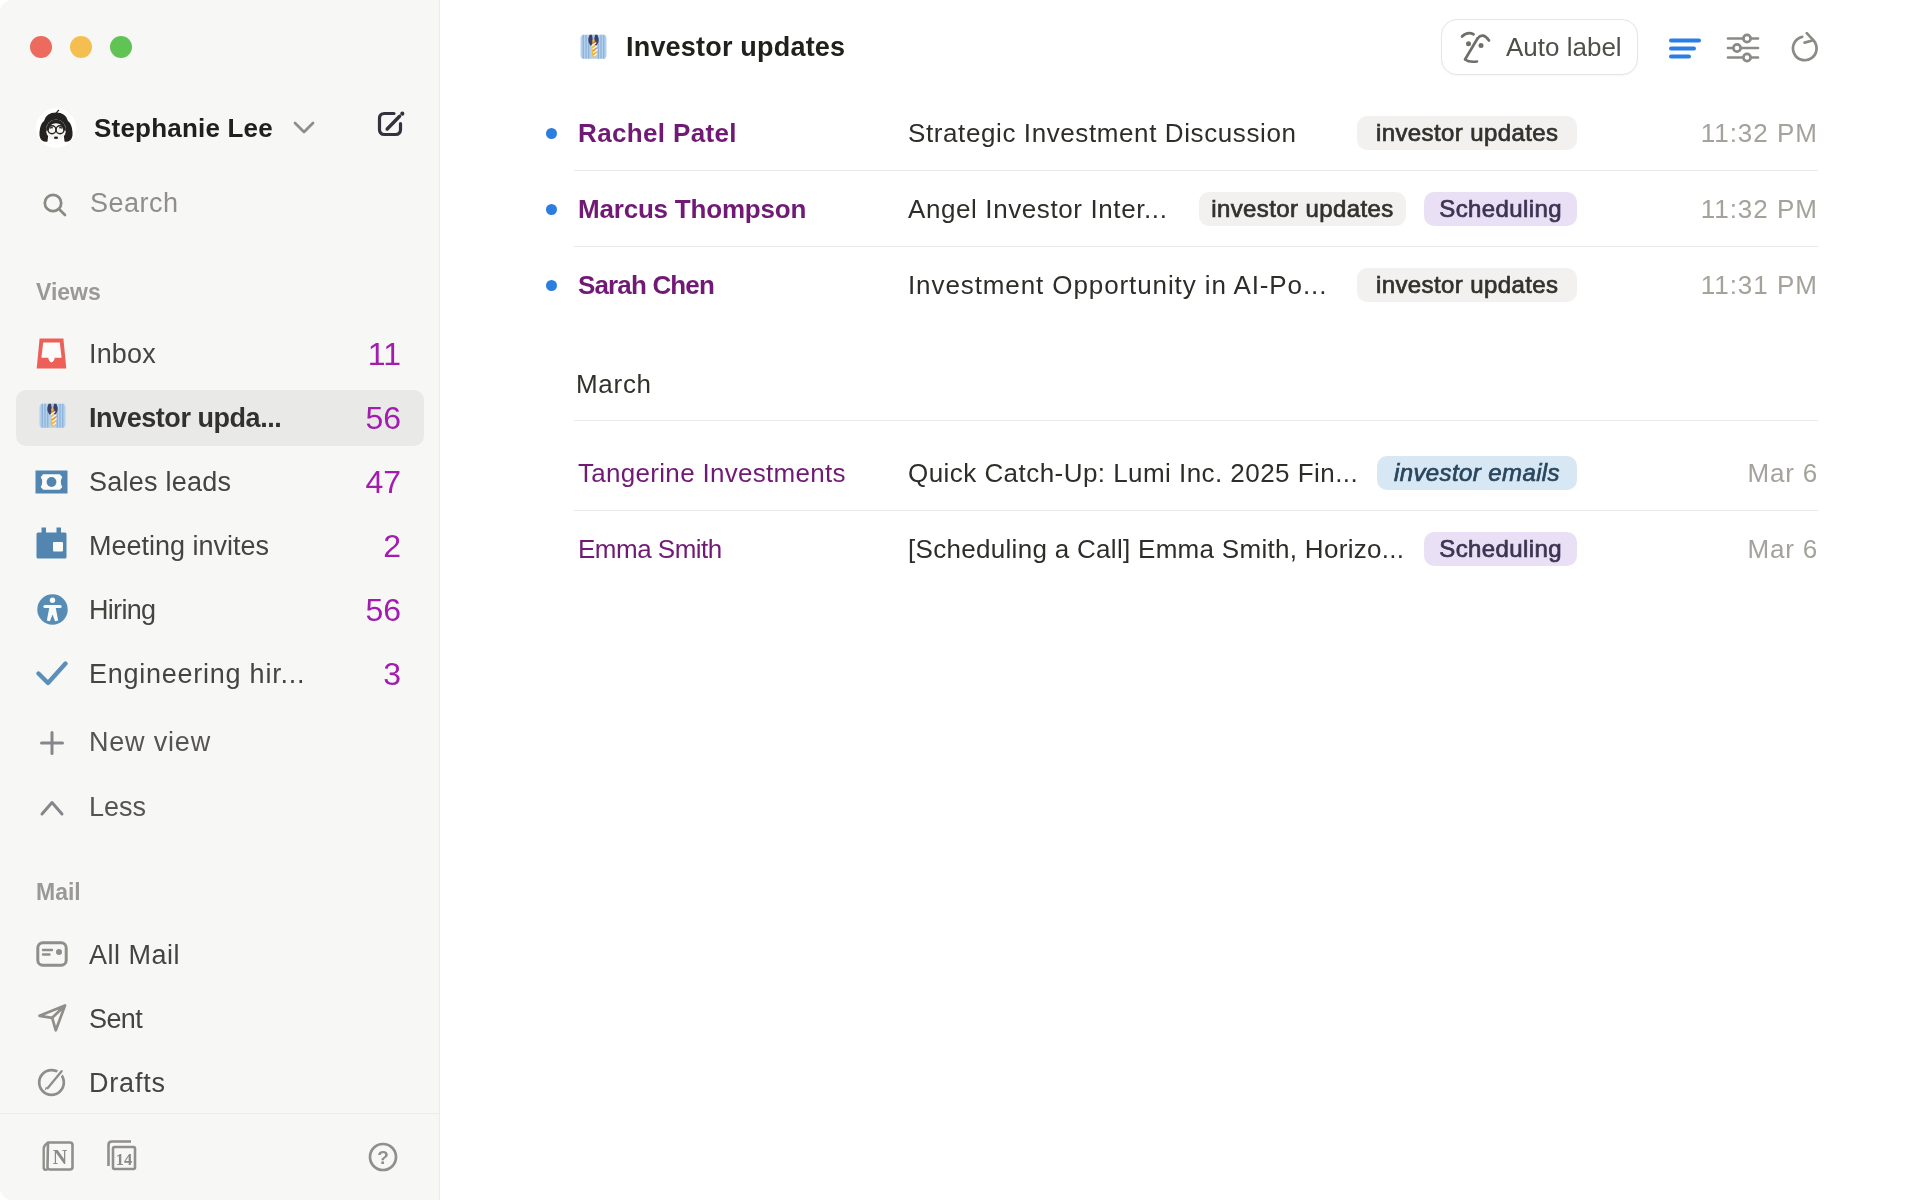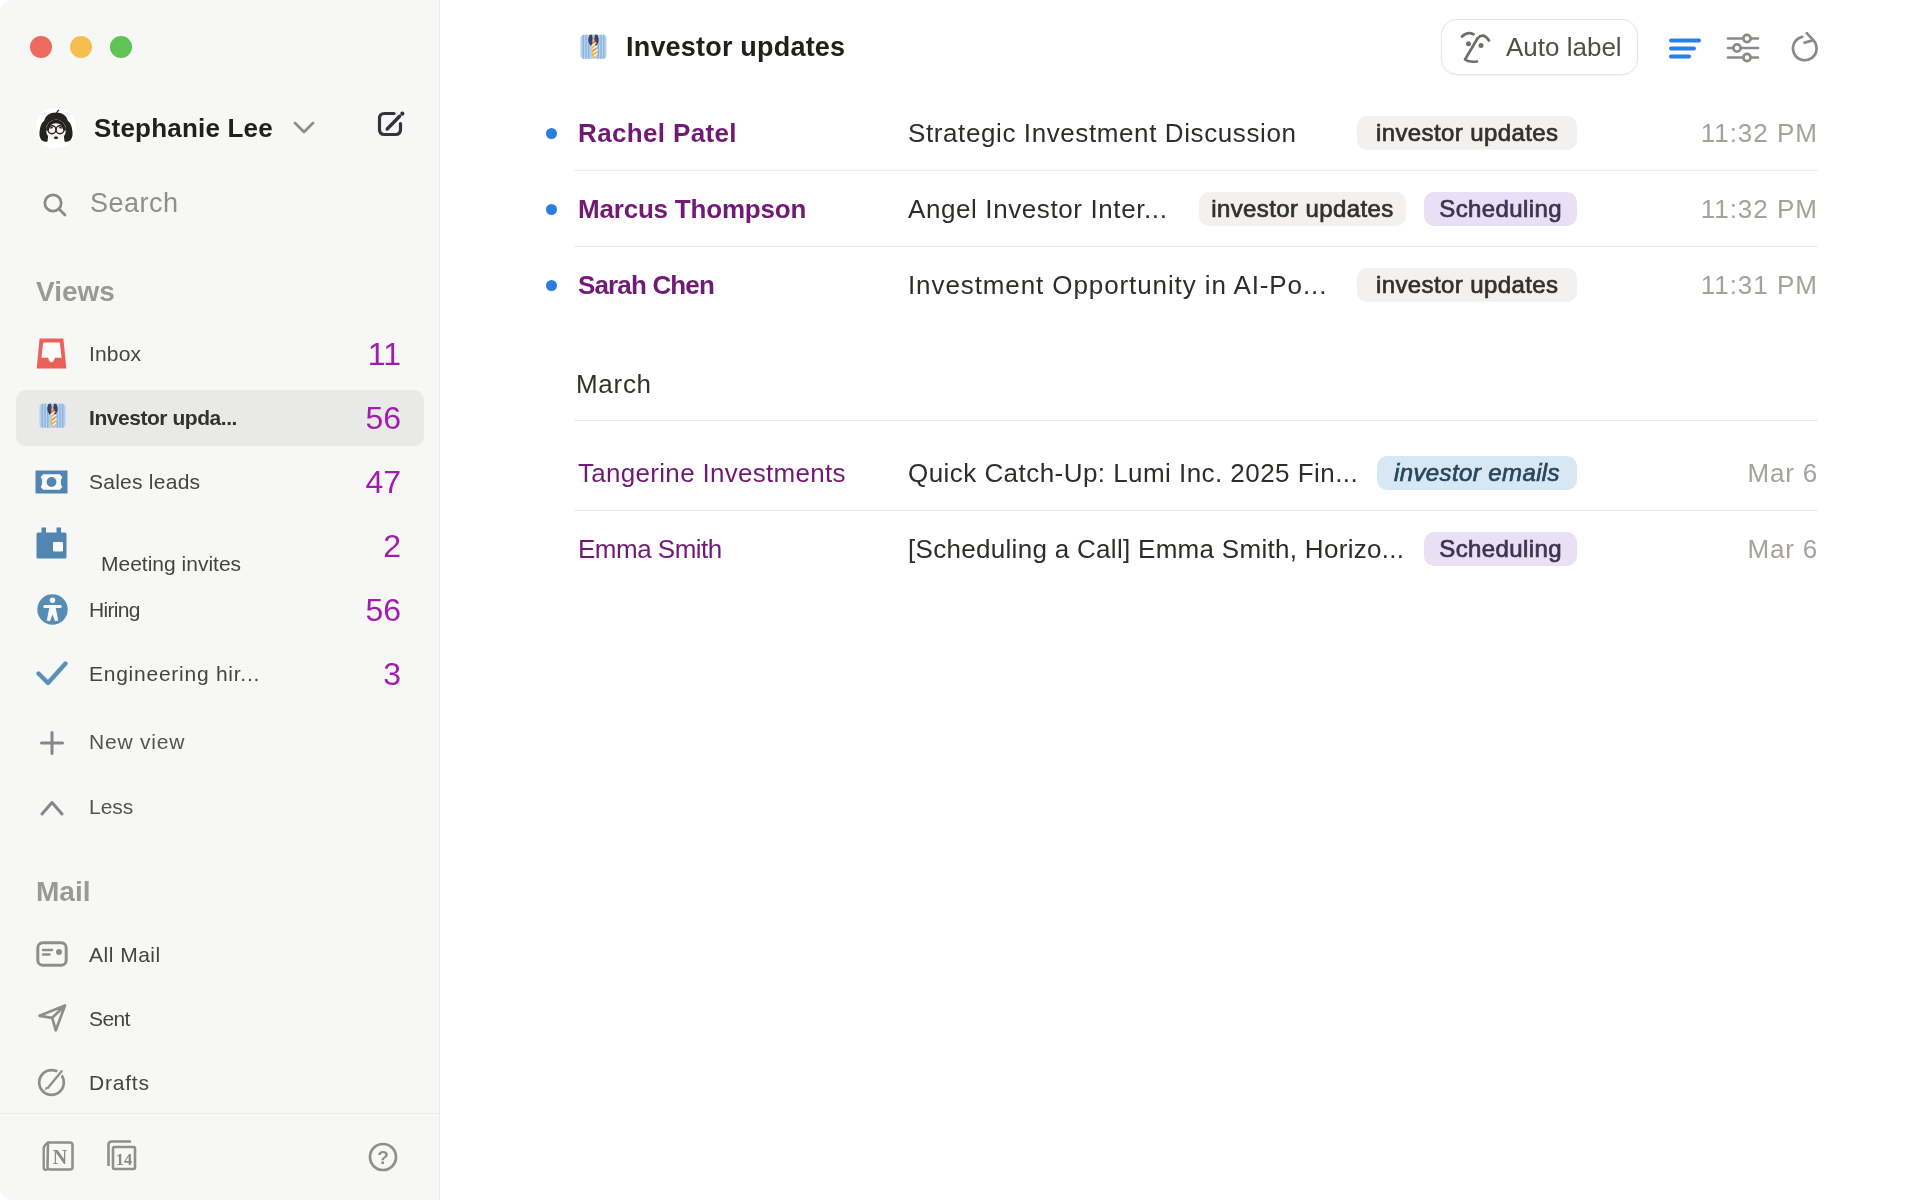--- a/index.html
+++ b/index.html
@@ -1,23 +1,23 @@
 <!DOCTYPE html>
 <html><head>
 <meta charset="utf-8">
 <style>
 html,body{margin:0;padding:0;width:1920px;height:1200px;background:#fff;font-family:"Liberation Sans",sans-serif;}
 .abs{position:absolute;}
 #win{position:absolute;left:0;top:0;width:1920px;height:1200px;border-radius:12px;overflow:hidden;background:#fff;}
 #side{position:absolute;left:0;top:0;width:440px;height:1200px;background:#f7f7f5;border-right:1px solid #ebebe9;box-sizing:border-box;}
 #main{position:absolute;left:441px;top:0;width:1479px;height:1144px;background:#fff;}
 .tl{position:absolute;top:36px;width:22px;height:22px;border-radius:50%;}
-.rowlbl{position:absolute;left:89px;font-size:21px;color:#45443f;height:40px;display:flex;align-items:center;white-space:nowrap;text-align:right;}
+.rowlbl{position:absolute;left:89px;font-size:27px;color:#45443f;height:40px;display:flex;align-items:center;white-space:nowrap;text-align:right;}
 .cnt{position:absolute;right:38px;font-size:32px;color:#a21caf;height:40px;display:flex;align-items:center;}
-.seclbl{position:absolute;left:36px;font-size:28px;font-weight:700;color:#9a9995;height:30px;display:flex;align-items:center;}
+.seclbl{position:absolute;left:36px;font-size:23px;font-weight:700;color:#9a9995;height:30px;display:flex;align-items:center;}
 .icn{position:absolute;}
 .sep{position:absolute;left:133px;width:1244px;height:1px;background:#eaeae8;}
 .sender{position:absolute;left:137px;font-size:26px;color:#701a75;height:40px;display:flex;align-items:center;white-space:nowrap;}
 .subj{position:absolute;left:467px;font-size:26px;color:#2e2d29;height:40px;display:flex;align-items:center;white-space:nowrap;letter-spacing:0.6px;}
 .time{position:absolute;right:102px;font-size:26px;color:#a5a29c;height:40px;display:flex;align-items:center;letter-spacing:1px;}
 .tags{position:absolute;right:343px;height:40px;display:flex;align-items:center;gap:18px;}
 .tag{font-size:24px;font-weight:400;-webkit-text-stroke:0.7px;height:34px;display:flex;align-items:center;padding:0 18.5px;border-radius:10px;white-space:nowrap;letter-spacing:0.4px;}
 .tag.gray{background:#f2f1ef;color:#32312c;}
 .tag.purple{background:#eae0f5;color:#3c3453;padding:0 15px;}
 .tag.blue{background:#d7e7f4;color:#29465e;padding:0 17px;font-style:italic;}
@@ -91,21 +91,21 @@
     <circle cx="16.5" cy="12" r="4.9" fill="#5286b0"></circle>
   </svg>
   <div class="rowlbl" style="top:462px;letter-spacing:0.25px;">Sales leads</div>
   <div class="cnt" style="top:462px;">47</div>
 
   <svg class="icn" style="left:36px;top:526px;" width="32" height="34" viewBox="0 0 32 34">
     <path d="M5.5,1.5 H10 V7 H5.5 Z M20.5,1.5 H25 V7 H20.5 Z" fill="#5286b0"></path>
     <rect x="0.5" y="6.5" width="30" height="26" rx="1.6" fill="#5286b0"></rect>
     <rect x="17" y="16" width="10" height="9.5" rx="1" fill="#fbfbf9"></rect>
   </svg>
-  <div class="rowlbl" style="top:544px;margin-left:12px;">Meeting invites</div>
+  <div class="rowlbl" style="top:526px;">Meeting invites</div>
   <div class="cnt" style="top:526px;">2</div>
 
   <svg class="icn" style="left:36.5px;top:594px;" width="31" height="31" viewBox="0 0 31 31">
     <circle cx="15.5" cy="15.5" r="15.2" fill="#578cb5"></circle>
     <circle cx="15.5" cy="6.3" r="2.7" fill="#fbfbf9"></circle>
     <rect x="6.3" y="10.9" width="18.4" height="3.1" rx="1.5" fill="#fbfbf9"></rect>
     <path d="M12.3,13.8 H18.7 L21.2,26.4 L18.1,27.2 L15.5,20.4 L12.9,27.2 L9.8,26.4 Z" fill="#fbfbf9"></path>
   </svg>
   <div class="rowlbl" style="top:590px;letter-spacing:-0.7px;">Hiring</div>
   <div class="cnt" style="top:590px;">56</div>

